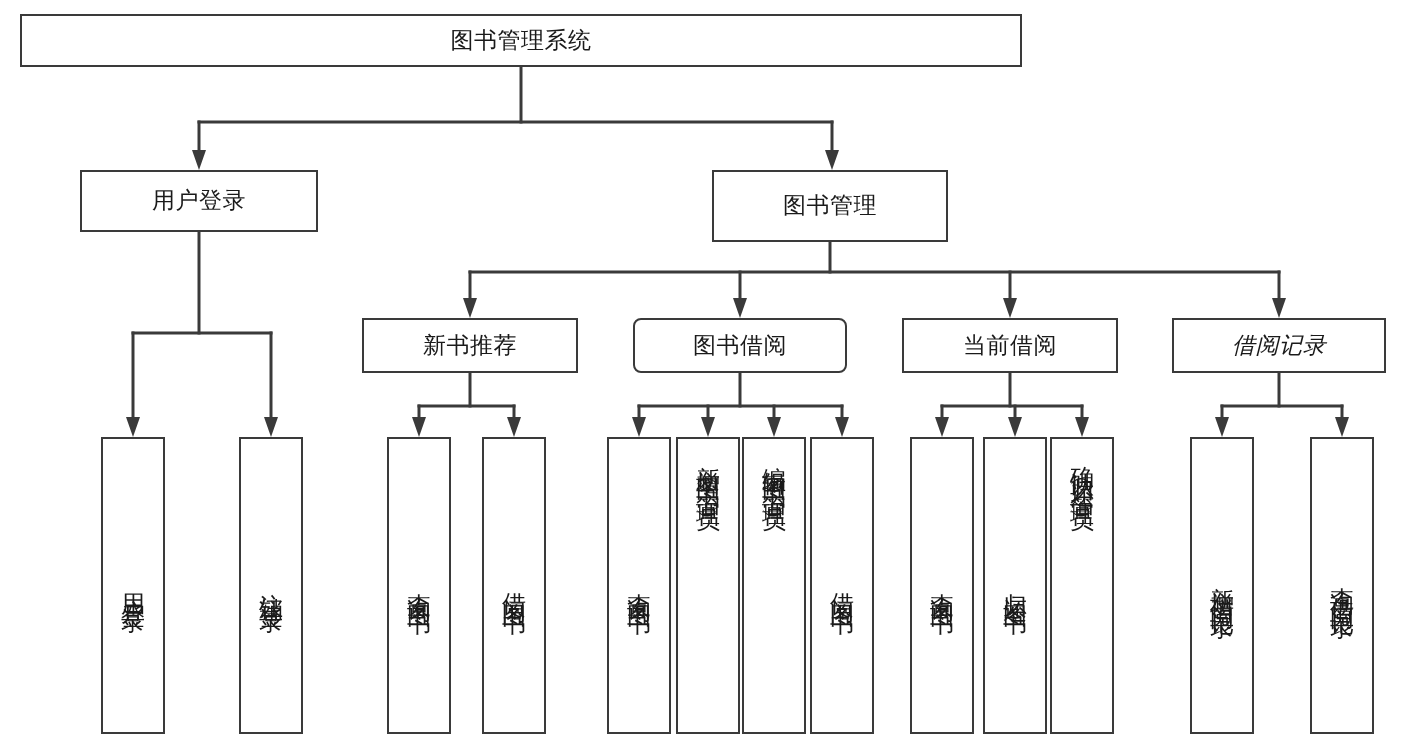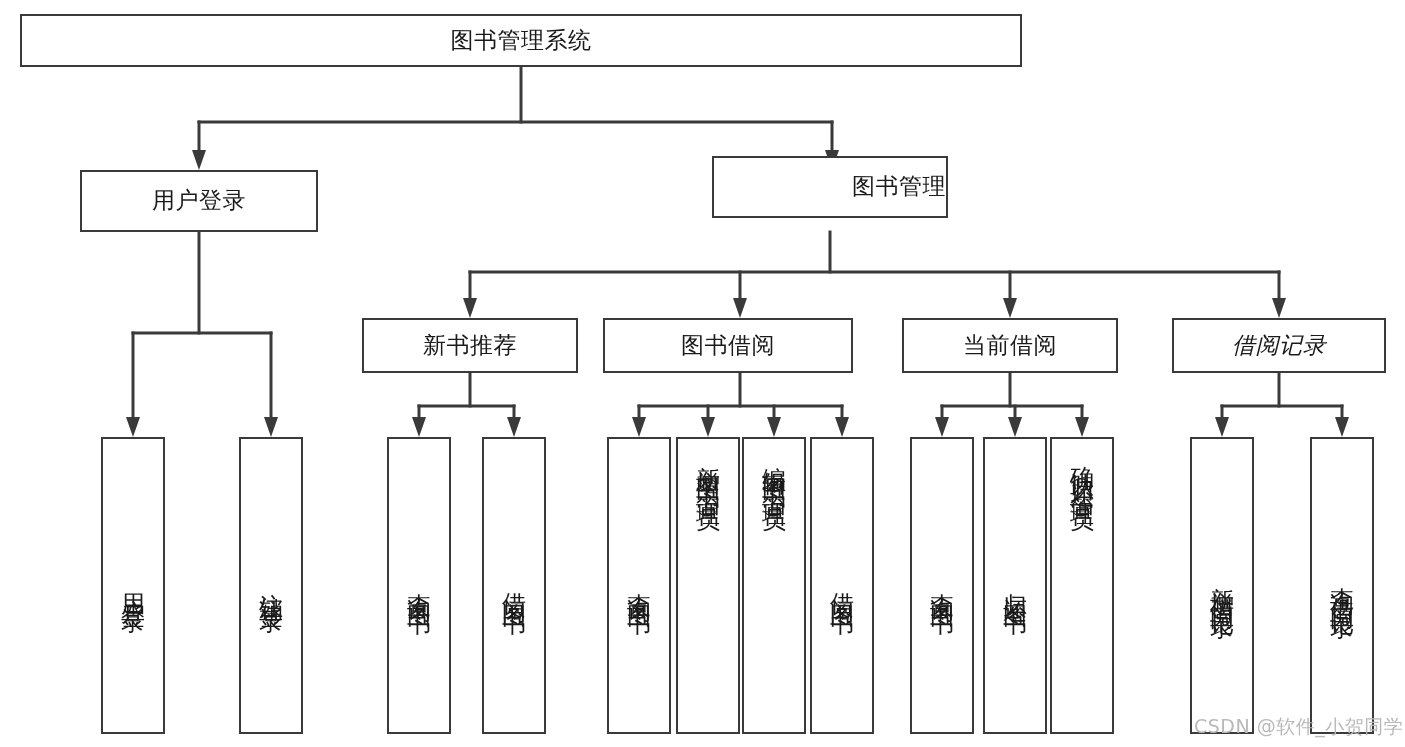--- a/index.html
+++ b/index.html
@@ -133,27 +133,27 @@
       <polygon points="1335,417 1349,417 1342,437" fill="#3a3a3a"></polygon>
     </svg>
 
   <div id="nodes-layer">
       <div class="node horiz" style="left: 20px; top: 14px; width: 1002px; height: 53px;">
         <span class="label">图书管理系统</span>
       </div>
       <div class="node horiz" style="left: 80px; top: 170px; width: 238px; height: 62px;">
         <span class="label">用户登录</span>
       </div>
-      <div class="node horiz" style="left: 712px; top: 156px; width: 236px; height: 62px; justify-content: flex-end;">
+      <div class="node horiz" style="left: 712px; top: 170px; width: 236px; height: 72px;">
         <span class="label">图书管理</span>
       </div>
       <div class="node horiz" style="left: 362px; top: 318px; width: 216px; height: 55px; align-items: center;">
         <span class="label">新书推荐</span>
       </div>
-      <div class="node horiz" style="left: 603px; top: 318px; width: 250px; height: 55px;">
+      <div class="node horiz" style="left: 633px; top: 318px; width: 214px; height: 55px; border-radius: 8px;">
         <span class="label">图书借阅</span>
       </div>
       <div class="node horiz" style="left: 902px; top: 318px; width: 216px; height: 55px;">
         <span class="label">当前借阅</span>
       </div>
       <div class="node horiz" style="left: 1172px; top: 318px; width: 214px; height: 55px; font-style: italic;">
         <span class="label">借阅记录</span>
       </div>
       <div class="node vert centered" style="left: 101px; top: 437px; width: 64px; height: 297px;">
         <span class="label">用户登录</span>
@@ -189,15 +189,14 @@
         <span class="label">确认归还（管理员）</span>
       </div>
       <div class="node vert centered" style="left: 1190px; top: 437px; width: 64px; height: 297px;">
         <span class="label">新增借阅记录</span>
       </div>
       <div class="node vert centered" style="left: 1310px; top: 437px; width: 64px; height: 297px;">
         <span class="label">查询借阅记录</span>
       </div>
     </div>
 
-  <div class="watermark" style="left: 1194px; top: 714px;">CSDN @软件_小贺同学</div>
 
 </div>
 
 </body></html>

